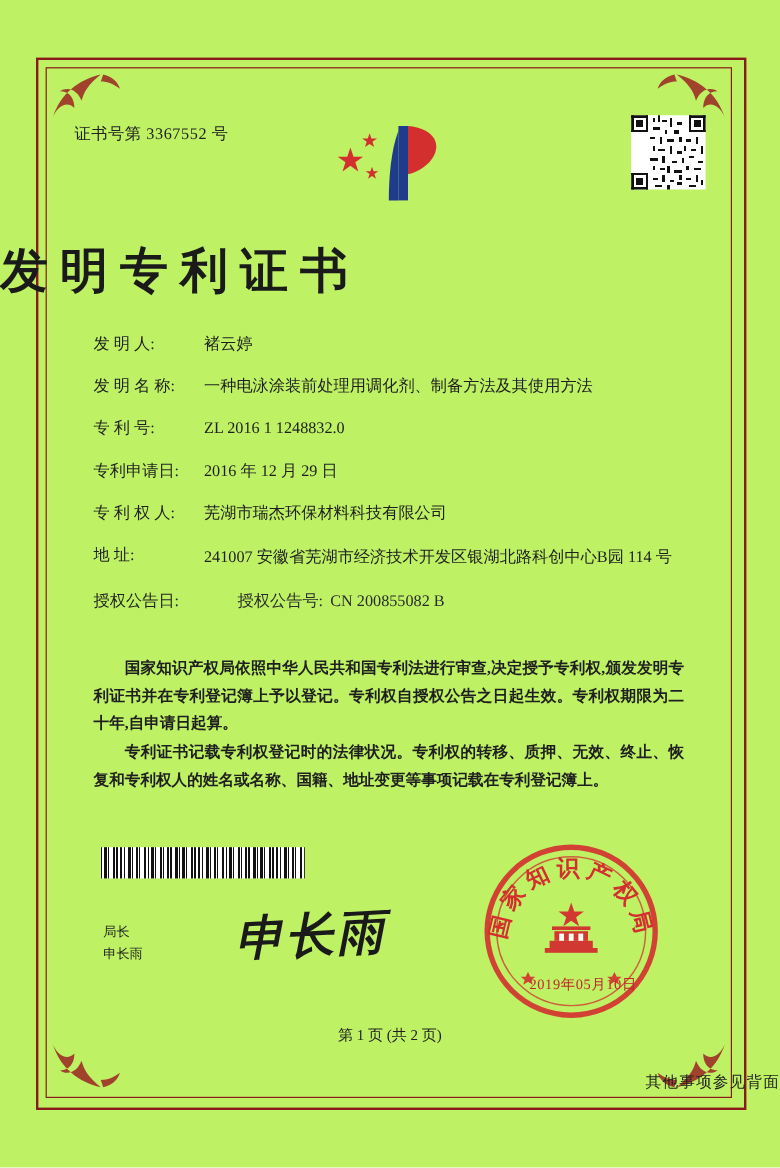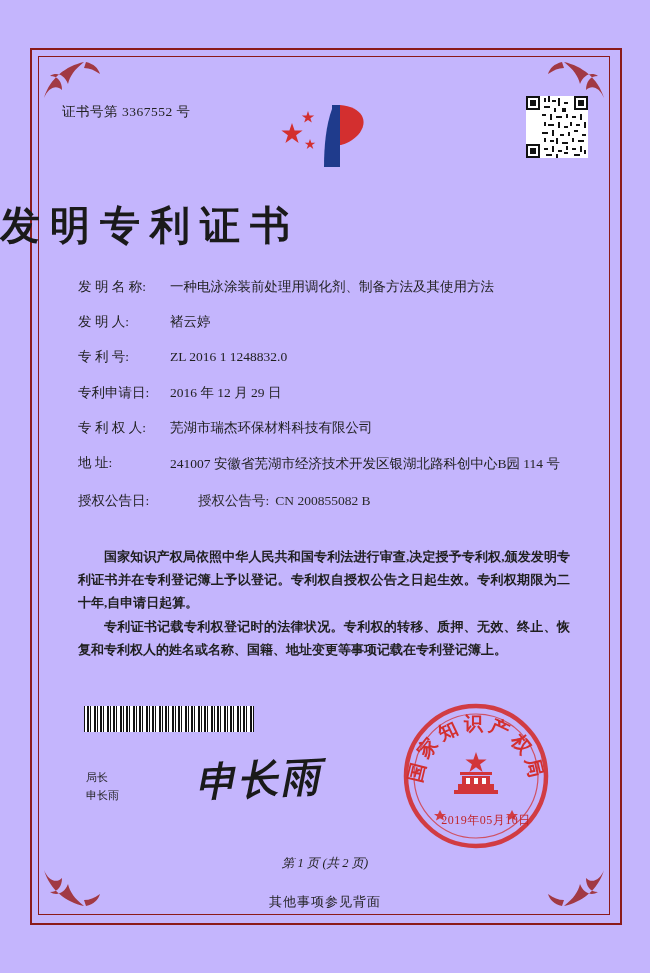--- a/index.html
+++ b/index.html
@@ -14,21 +14,21 @@
     color: #2b2b2b;
     position: relative;
     overflow: hidden;
   }
 
   
   .page {
     position: absolute;
     left: 0; top: 0;
     width: 650px; height: 973px;
-    background: #c4b5fd;
+    background: #bef264;
   }
   .border-outer {
     position: absolute;
     left: 30px; top: 48px;
     width: 588px; height: 873px;
     border: 2px solid #8b1a1a;
   }
   .border-inner {
     position: absolute;
     left: 38px; top: 56px;
@@ -189,27 +189,26 @@
   }
 
   
   .page-num {
     position: absolute;
     left: 0; right: 0;
     top: 855px;
     text-align: center;
     font-size: 12.5px;
     color: #1f1f1f;
-    font-style: italic;
   }
   .footnote {
     position: absolute;
     left: 0; right: 0;
     top: 893px;
-    text-align: center;
+    text-align: right;
     font-size: 13px;
     color: #1f1f1f;
     letter-spacing: 1px;
   }
 </style>
 </head>
 <body>
 
 <div class="page">
 
@@ -323,27 +322,27 @@
         <rect x="29" y="27" width="1" height="2"></rect>
       </g>
     </svg>
   </div>
 
   <div class="title">发明专利证书</div>
 
   <div class="fields">
 
     <div class="field">
+      <div class="f-label spread">发 明 人:</div>
+      <div class="f-value">褚云婷</div>
+    </div>
+
+    <div class="field">
       <div class="f-label spread">发 明 名 称:</div>
       <div class="f-value">一种电泳涂装前处理用调化剂、制备方法及其使用方法</div>
-    </div>
-
-    <div class="field">
-      <div class="f-label spread">发 明 人:</div>
-      <div class="f-value">褚云婷</div>
     </div>
 
     <div class="field">
       <div class="f-label spread">专 利 号:</div>
       <div class="f-value">ZL 2016 1 1248832.0</div>
     </div>
 
     <div class="field">
       <div class="f-label">专利申请日:</div>
       <div class="f-value">2016 年 12 月 29 日</div>

